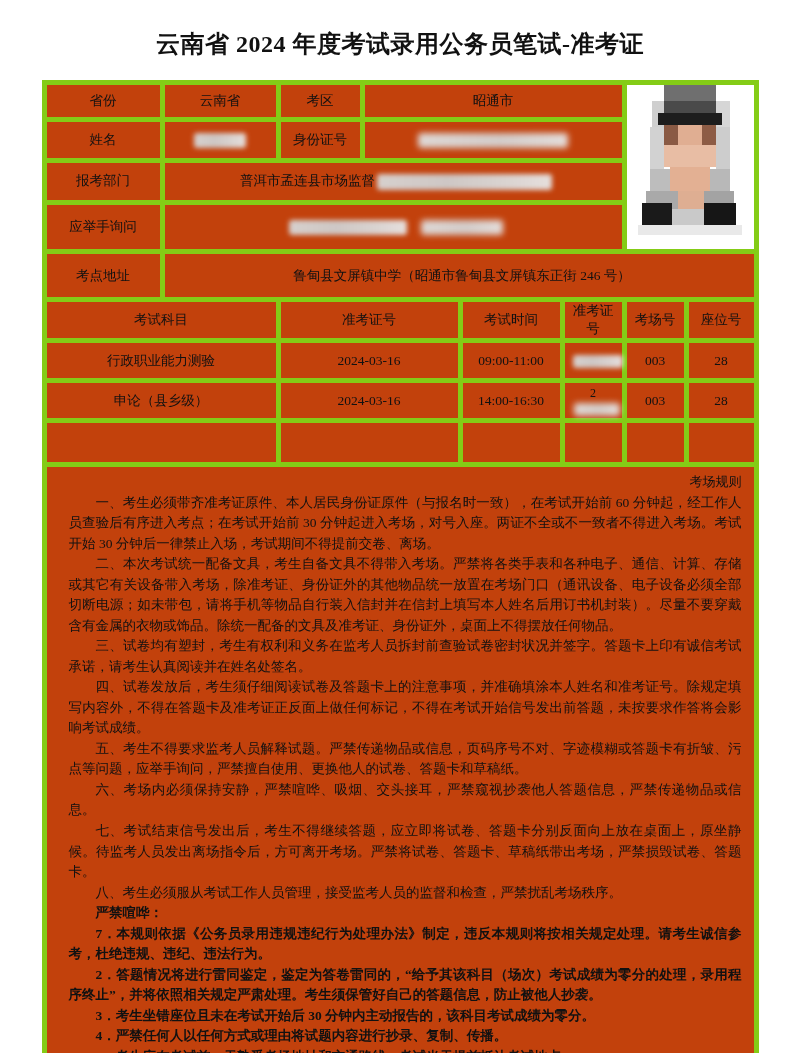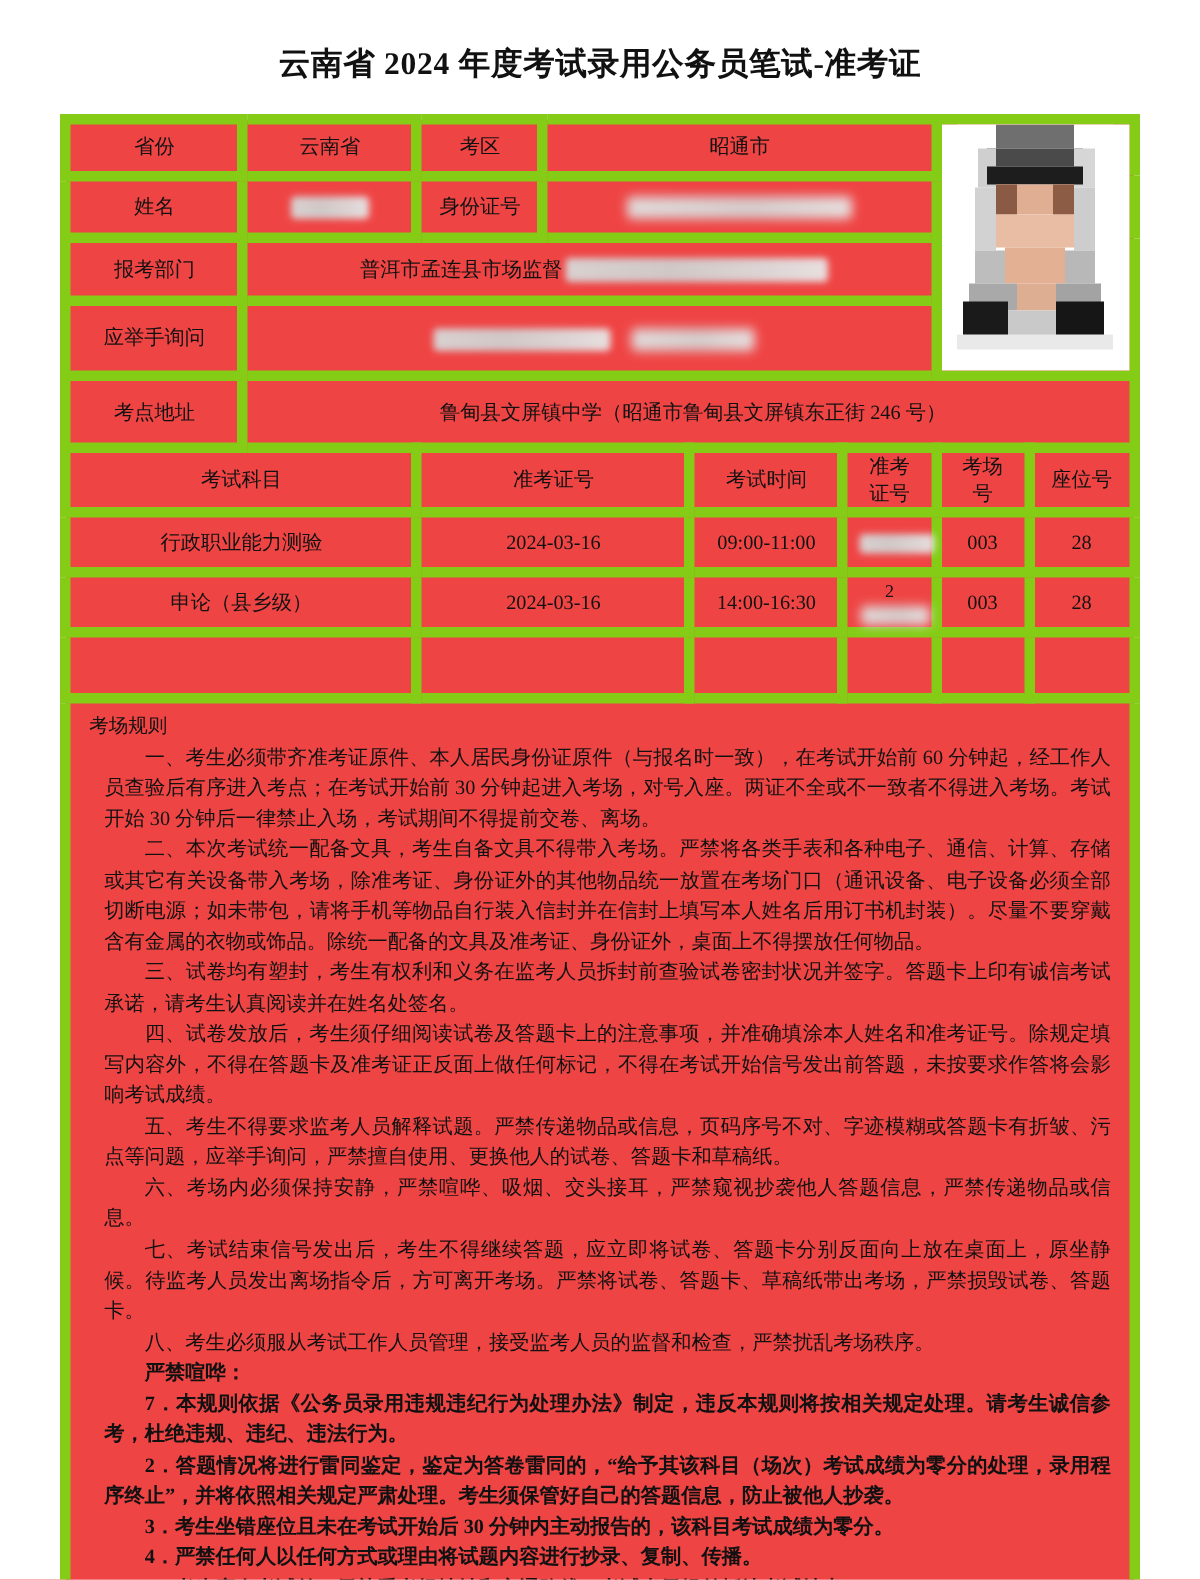--- a/index.html
+++ b/index.html
@@ -18,40 +18,40 @@
   }
   .page {
     width: 800px;
     height: 1053px;
     box-sizing: border-box;
     padding: 0;
     background: #fff;
   }
   .doc-title {
     text-align: center;
-    font-size: 21px;
+    font-size: 24px;
     font-weight: bold;
     letter-spacing: 0.5px;
     padding-top: 28px;
     padding-bottom: 20px;
     font-family: "Liberation Serif", "DejaVu Serif", serif;
   }
   table.ticket {
     border-collapse: collapse;
     width: 712px;
     margin: 0 auto;
     table-layout: fixed;
     border: 2px solid #2c2c2c;
   }
   table.ticket td {
-    border: 7px solid #84cc16;
+    border: 5px solid #84cc16;
     font-size: 13.5px;
     padding: 0 8px;
     vertical-align: middle;
-    background: #ef4444;
+    background: #c2410c;
   }
   .lbl {
     text-align: center;
     white-space: nowrap;
   }
   .val {
     text-align: center;
   }
   .val-left {
     text-align: center;
@@ -99,21 +99,21 @@
   .blur-redact.soft {
     background: linear-gradient(90deg, #e0e0e0 0%, #d4d4d4 55%, #e6e6e6 100%);
     filter: blur(3.4px);
   }
   .sched-head td {
     font-size: 13.5px;
     text-align: center;
     height: 34px;
   }
   .rules-title {
-    text-align: left;
+    text-align: right;
     font-size: 13px;
     padding: 3px 0 1px 0;
   }
   .rules-cell {
     padding: 2px 12px 8px 12px !important;
     vertical-align: top;
     line-height: 1.52;
     font-size: 13.2px;
     text-align: justify;
   }

